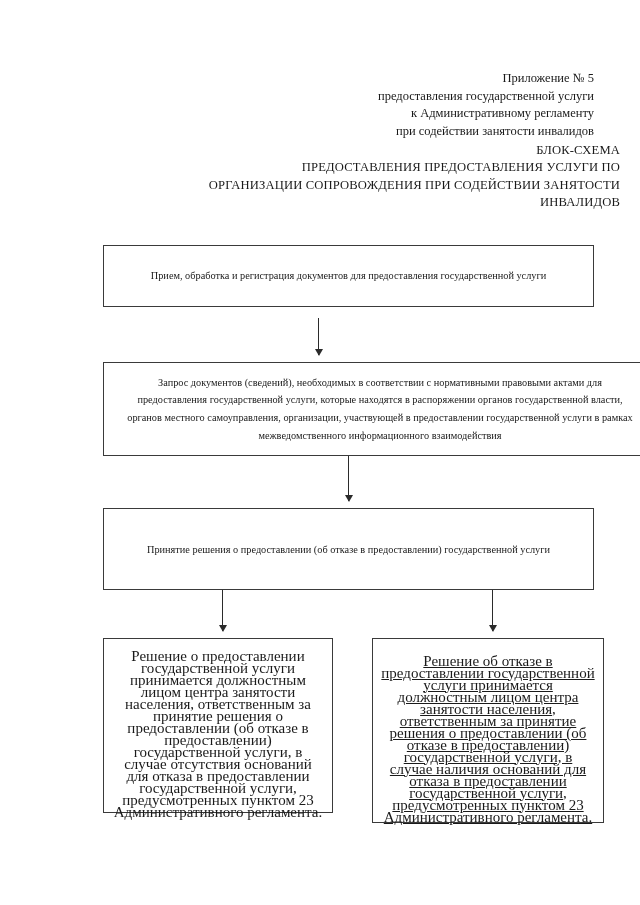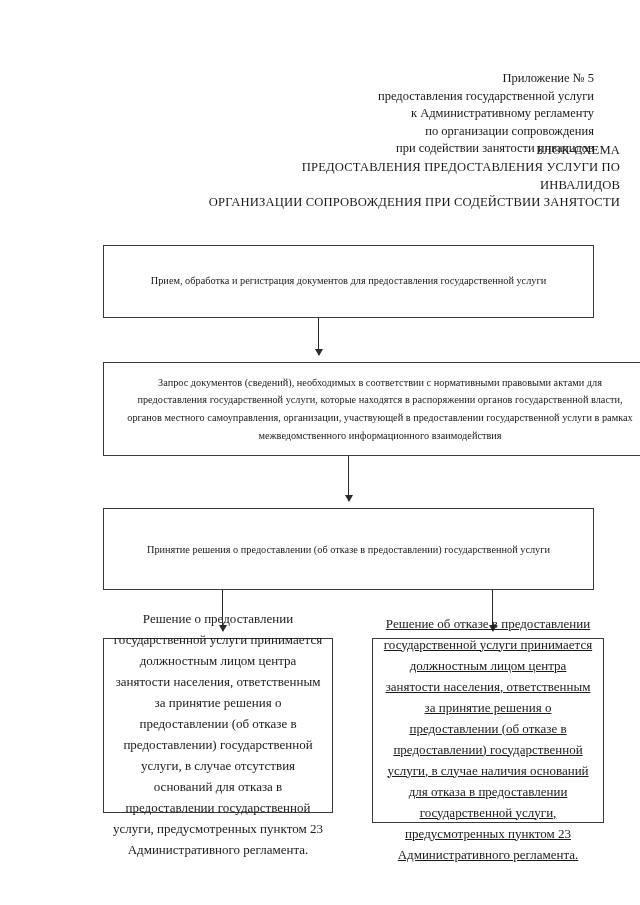--- a/index.html
+++ b/index.html
@@ -68,27 +68,27 @@
     text-align: center;
     font-size: 10.3px;
     line-height: 16.4px;
     padding: 0 12px;
     box-sizing: border-box;
   }
   .flow-box.wide .box-text {
     padding: 0 18px;
   }
   .flow-box.leaf .box-text {
-    font-size: 13px;
-    line-height: 21px;
+    font-size: 15px;
+    line-height: 12px;
     padding: 0 8px;
     margin-top: 16px;
   }
 
-  #box-intake   { left: 103px; top: 245px;  width: 491px; height: 73px; }
+  #box-intake   { left: 103px; top: 245px;  width: 491px; height: 62px; }
   #box-request  { left: 103px; top: 362px;  width: 554px; height: 94px; }
   #box-decision { left: 103px; top: 508px;  width: 491px; height: 82px; }
   #box-grant    { left: 103px; top: 638px;  width: 230px; height: 175px; }
   #box-refuse   { left: 372px; top: 638px;  width: 232px; height: 185px; text-decoration: underline; }
 
   #box-request .box-text  { line-height: 17.6px; }
   #box-decision .box-text { line-height: 17px; }
 
   
   .connector {
@@ -116,29 +116,28 @@
 </style>
 </head>
 <body>
 
 <div id="page">
 
   <div class="header-block">
     <div class="header-line">Приложение № 5</div>
     <div class="header-line">предоставления государственной услуги</div>
     <div class="header-line">к Административному регламенту</div>
-    <div class="header-line">по организации сопровождения</div>
     <div class="header-line">при содействии занятости инвалидов</div>
   </div>
 
   <div class="doc-title">
     <div class="title-line">БЛОК-СХЕМА</div>
     <div class="title-line">ПРЕДОСТАВЛЕНИЯ ПРЕДОСТАВЛЕНИЯ УСЛУГИ ПО</div>
+    <div class="title-line">ОРГАНИЗАЦИИ СОПРОВОЖДЕНИЯ ПРИ СОДЕЙСТВИИ ЗАНЯТОСТИ</div>
     <div class="title-line">ИНВАЛИДОВ</div>
-    <div class="title-line">ОРГАНИЗАЦИИ СОПРОВОЖДЕНИЯ ПРИ СОДЕЙСТВИИ ЗАНЯТОСТИ</div>
   </div>
 
   <div class="flow-box" id="box-intake">
     <span class="box-text">Прием, обработка и регистрация документов для предоставления государственной услуги</span>
   </div>
 
   <div class="connector" id="arrow-intake-to-request"></div>
 
   <div class="flow-box wide" id="box-request">
     <span class="box-text">Запрос документов (сведений), необходимых в соответствии с нормативными правовыми актами для предоставления государственной услуги, которые находятся в распоряжении органов государственной власти, органов местного самоуправления, организации, участвующей в предоставлении государственной услуги в рамках межведомственного информационного взаимодействия</span>

